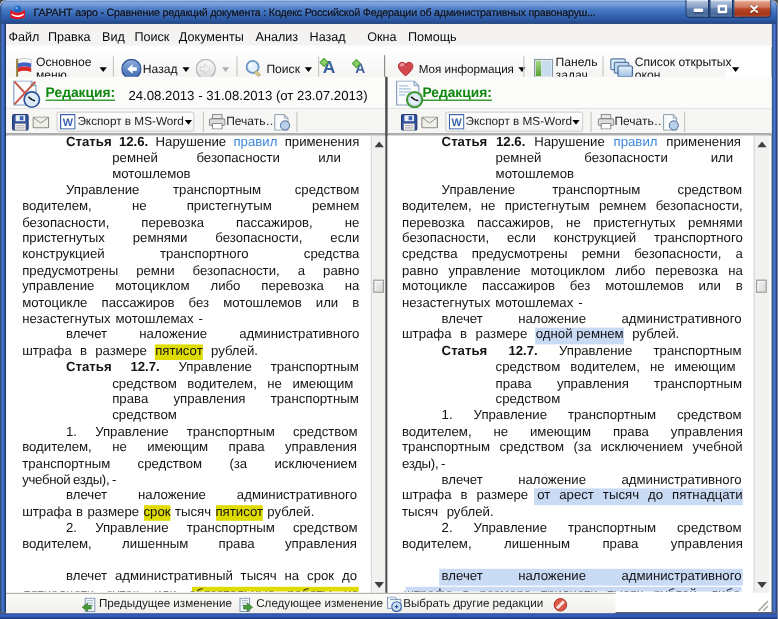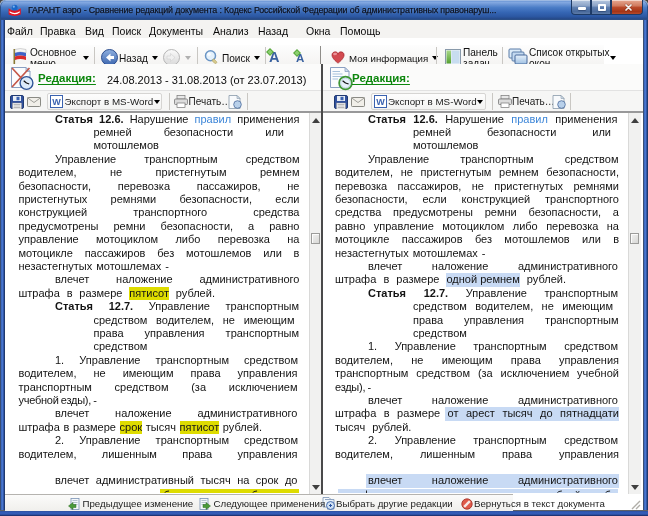--- a/index.html
+++ b/index.html
@@ -373,16 +373,15 @@
 </svg>
 <svg width="12" height="12" style="left:455.5px;top:2.5px" viewBox="0 0 12 12">
  <circle cx="6" cy="6" r="5.2" fill="#e05a4a" stroke="#a02a20" stroke-width="0.8"></circle>
  <circle cx="6" cy="6" r="5.2" fill="none"></circle>
  <rect x="2" y="4.8" width="8" height="2.4" fill="#f5e8e6" transform="rotate(-45 6 6)"></rect>
 </svg>
  <svg width="12" height="12" style="left:624px;top:3px" viewBox="0 0 12 12">
         <path d="M11 3 L3 11 M11 7 L7 11" stroke="#b0aea8" stroke-width="1.4"></path>
       </svg>
  <div class="st" style="left:77.5px">Предыдущее изменение</div>
- <div class="st" style="left:208.5px">Следующее применения</div>
+ <div class="st" style="left:208.5px">Следующее изменение</div>
  <div class="st" style="left:331px">Выбрать другие редакции</div>
- <div class="st" style="left:469px">Вернуться в текст документа</div>
 </div>
 </div>
 </body></html>

